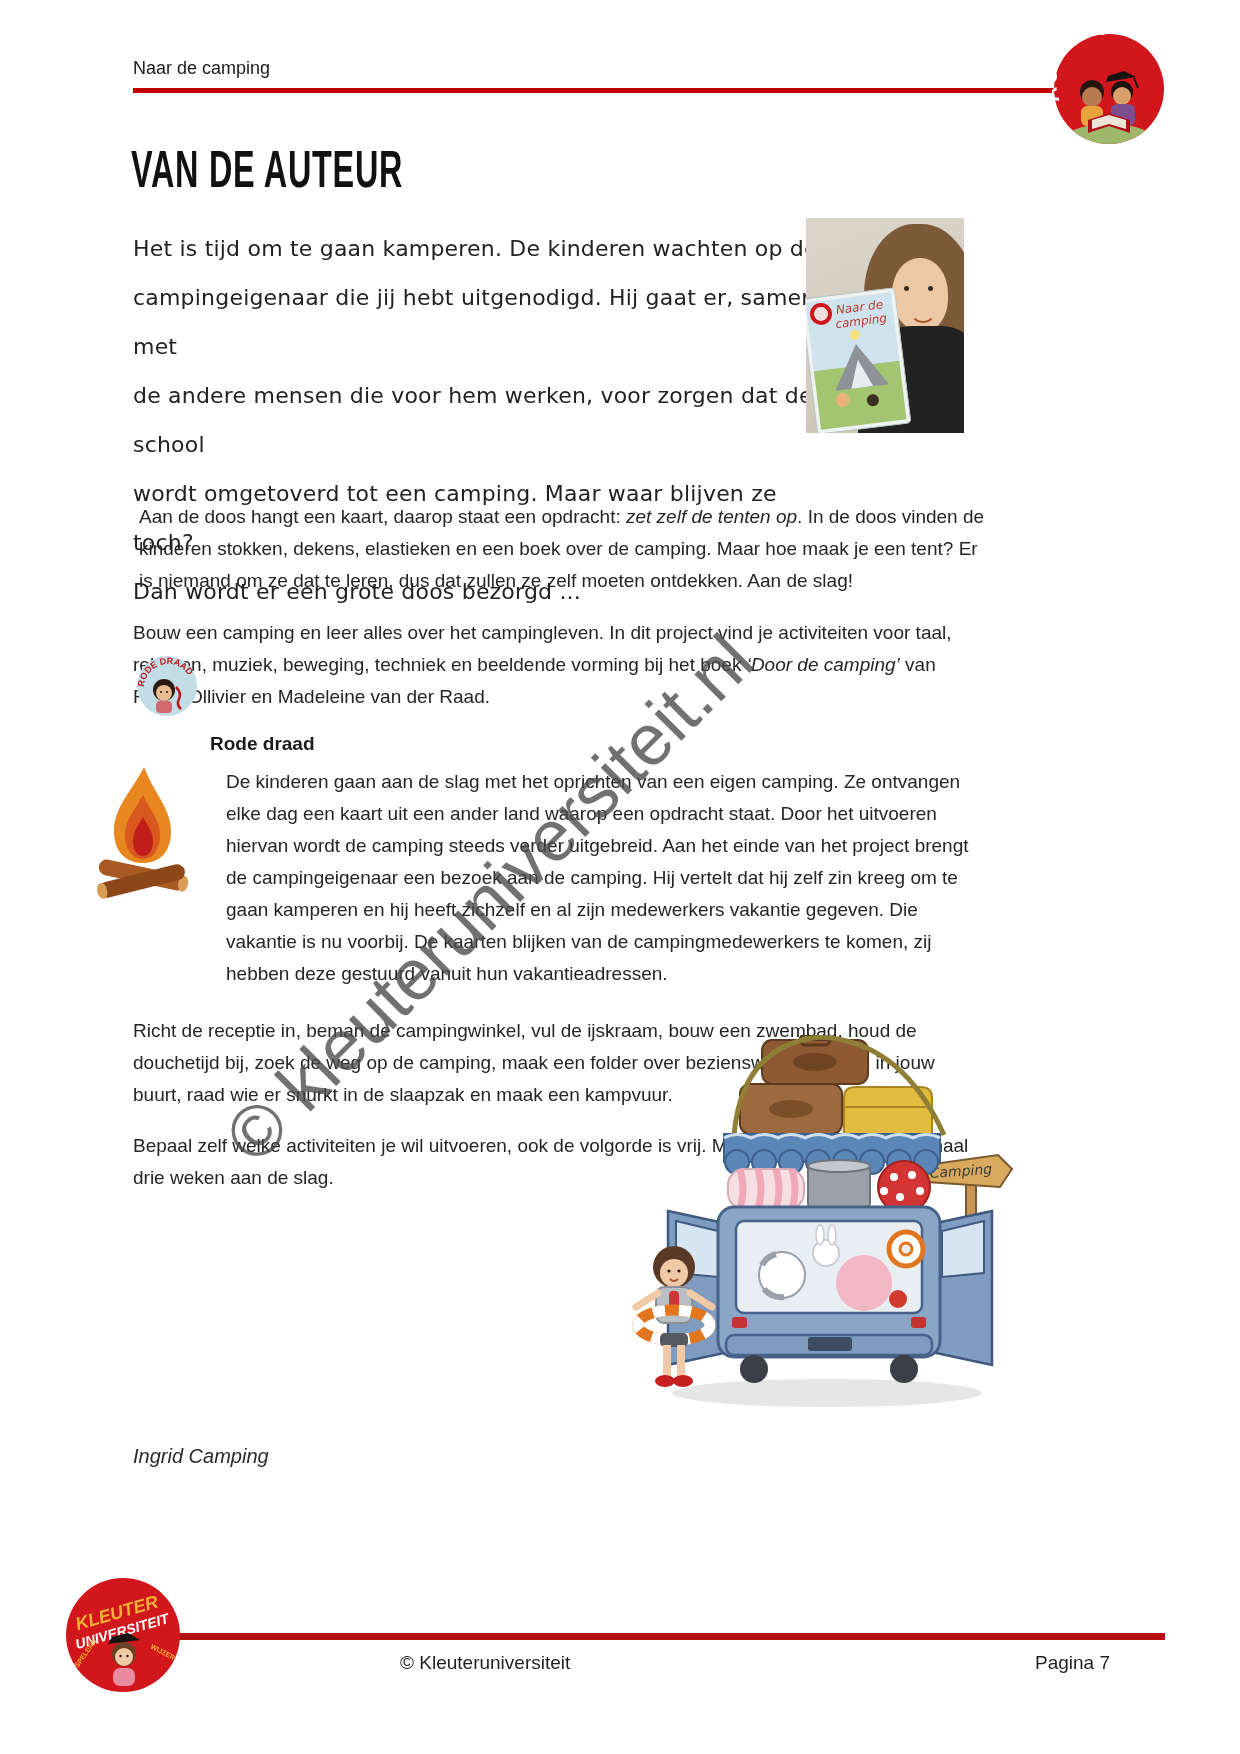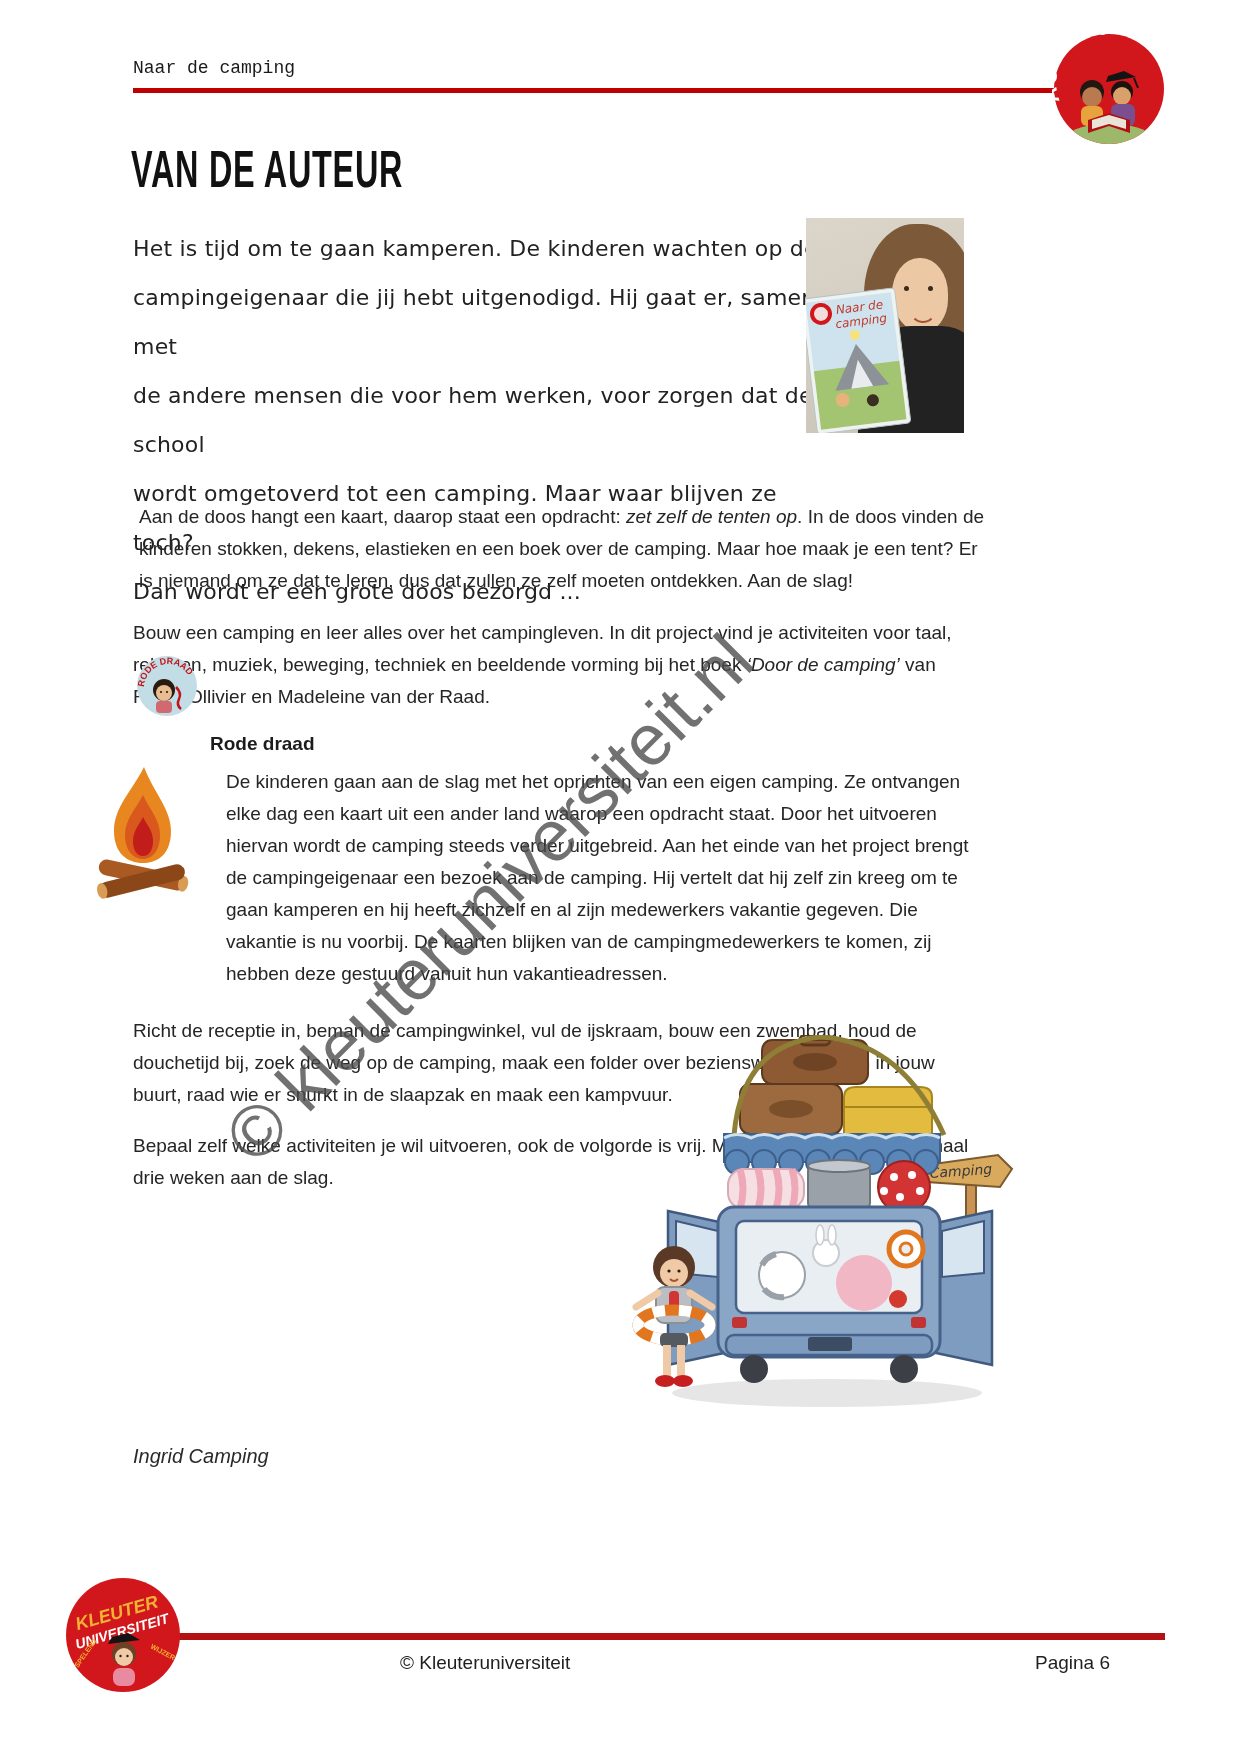--- a/index.html
+++ b/index.html
@@ -1,20 +1,20 @@
 <!DOCTYPE html>
 <html><head>
 <meta charset="utf-8">
 <style>
   html,body{margin:0;padding:0;background:#888;}
   .page{position:relative;width:1240px;height:1754px;background:#ffffff;margin:0 auto;
         font-family:"Liberation Sans",sans-serif;color:#262626;overflow:hidden;}
 
   
-  .doc-header-title{position:absolute;left:133px;top:58px;font-size:18px;color:#1a1a1a;font-family:Liberation Mono, monospace;}
+  .doc-header-title{position:absolute;left:133px;top:58px;font-size:18px;color:#1a1a1a;}
   .header-rule{position:absolute;left:133px;top:88px;width:922px;height:5px;background:#c00000;}
   .auteur-badge{position:absolute;left:1052px;top:32px;width:114px;height:114px;z-index:3;}
 
   
   .page-title{position:absolute;left:131px;top:140px;font-size:45px;font-weight:900;
               letter-spacing:1px;color:#111;transform:scale(0.72,1.15);transform-origin:left top;
               font-family:"Liberation Sans",sans-serif;white-space:nowrap;}
 
   
   .hand{font-family:"DejaVu Sans",sans-serif;color:#222;}
@@ -282,15 +282,15 @@
       <text x="86" y="72" font-size="7" font-weight="bold" fill="#f2b233" transform="rotate(28 86 72)" font-family="Liberation Sans, sans-serif">WIJZER</text>
       <polygon points="44,68 76,64 64,57 48,61" fill="#141414"></polygon>
       <circle cx="60" cy="78" r="12" fill="#6b4226"></circle>
       <circle cx="60" cy="81" r="9" fill="#f0c9a6"></circle>
       <circle cx="56.5" cy="80" r="1.2" fill="#2b1a12"></circle>
       <circle cx="63.5" cy="80" r="1.2" fill="#2b1a12"></circle>
       <rect x="49" y="92" width="22" height="18" rx="7" fill="#e88aa0"></rect>
     </svg>
   </div>
   <div class="footer-copy">© Kleuteruniversiteit</div>
-  <div class="footer-page">Pagina 6</div>
+  <div class="footer-page">Pagina 7</div>
 
 </div>
 
 </body></html>

